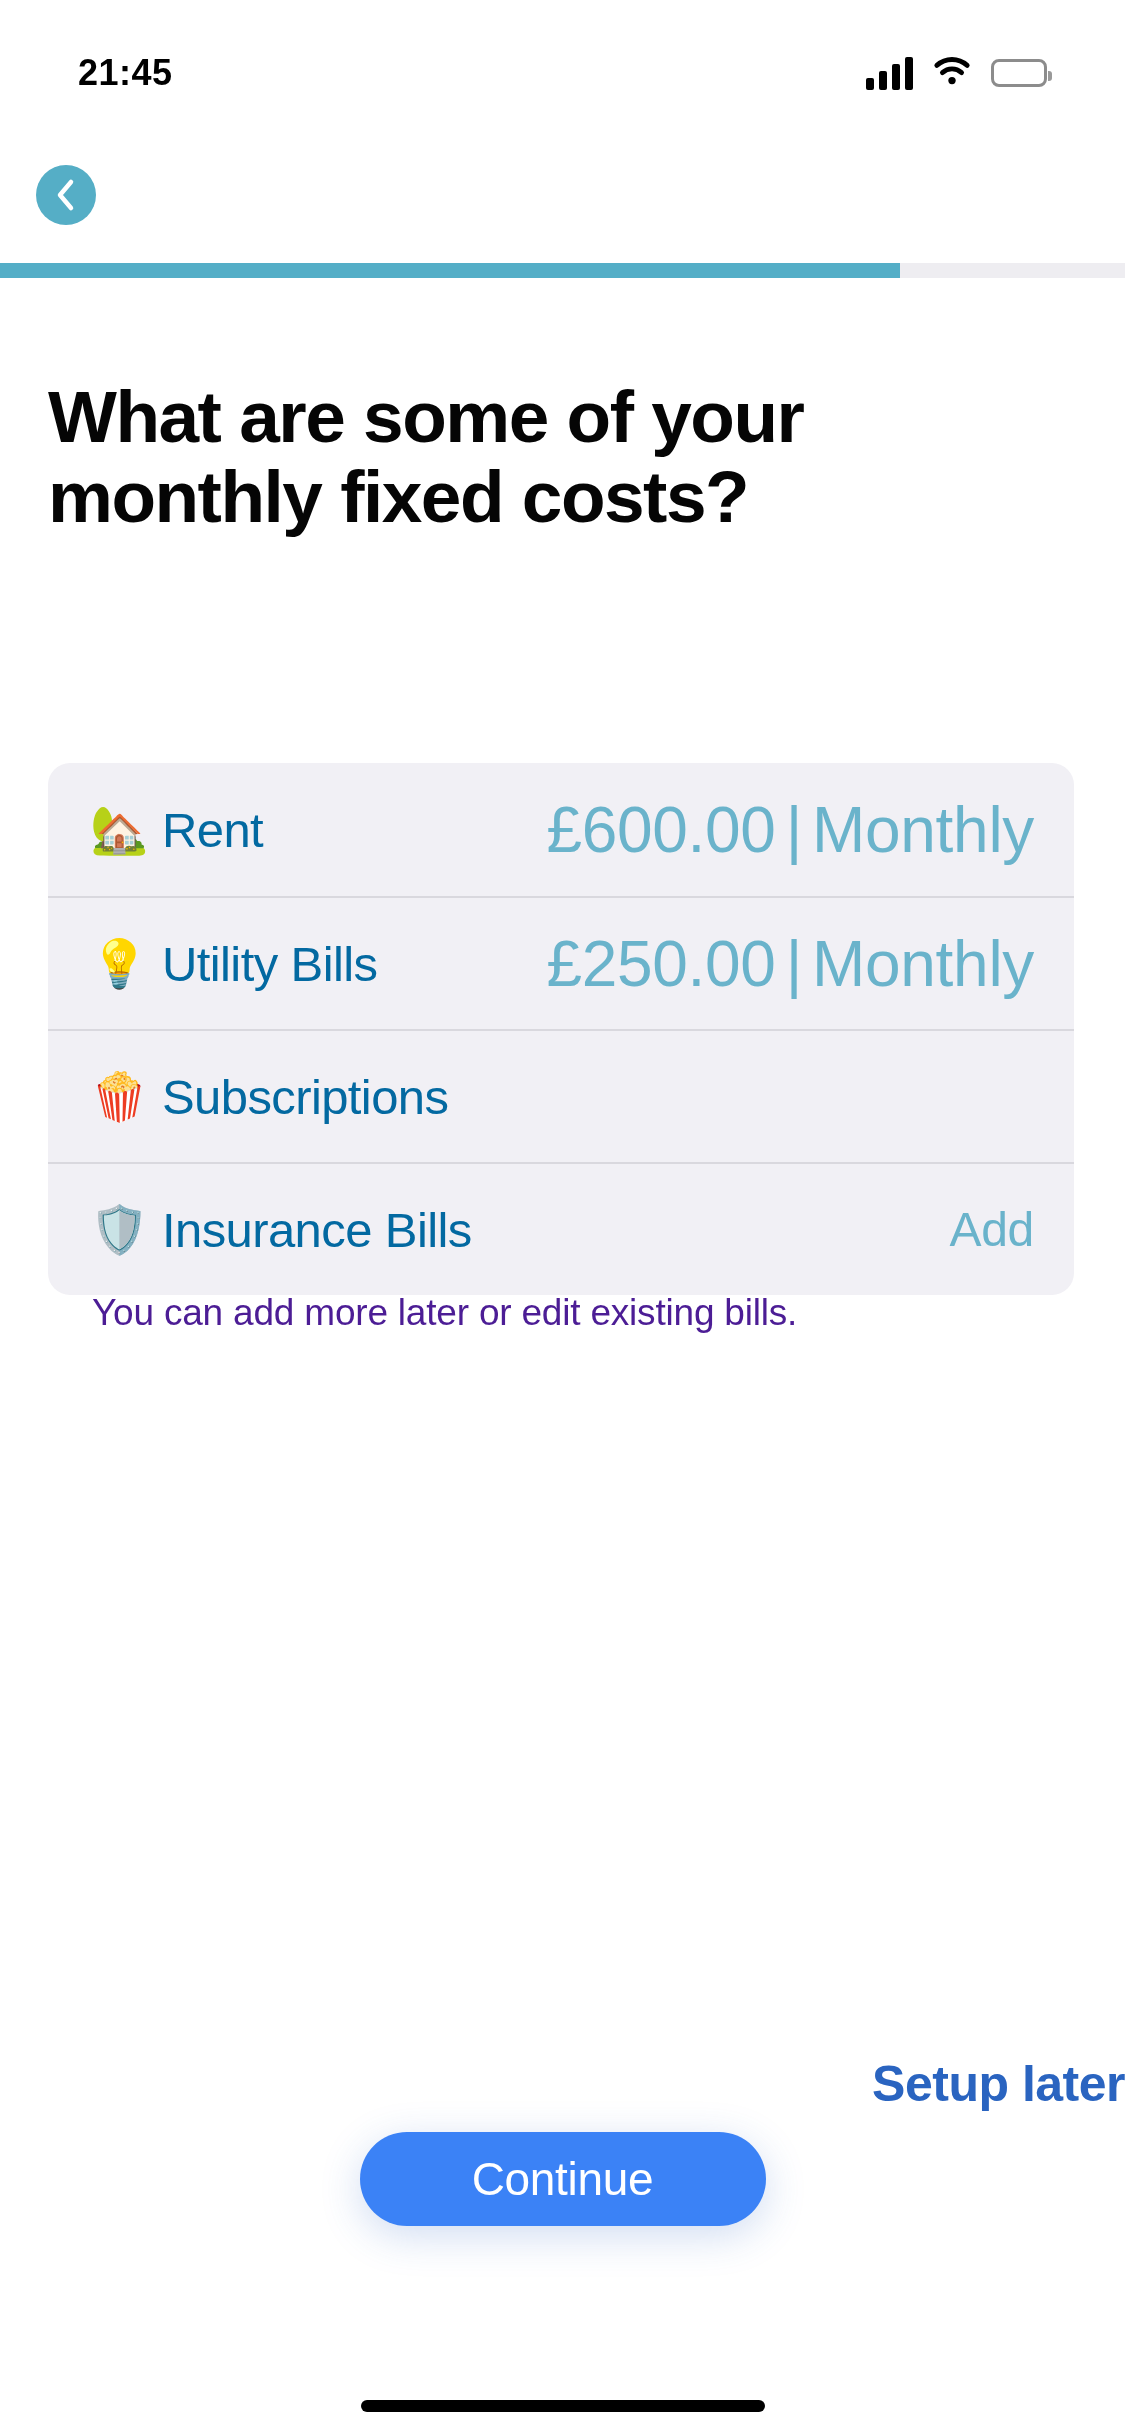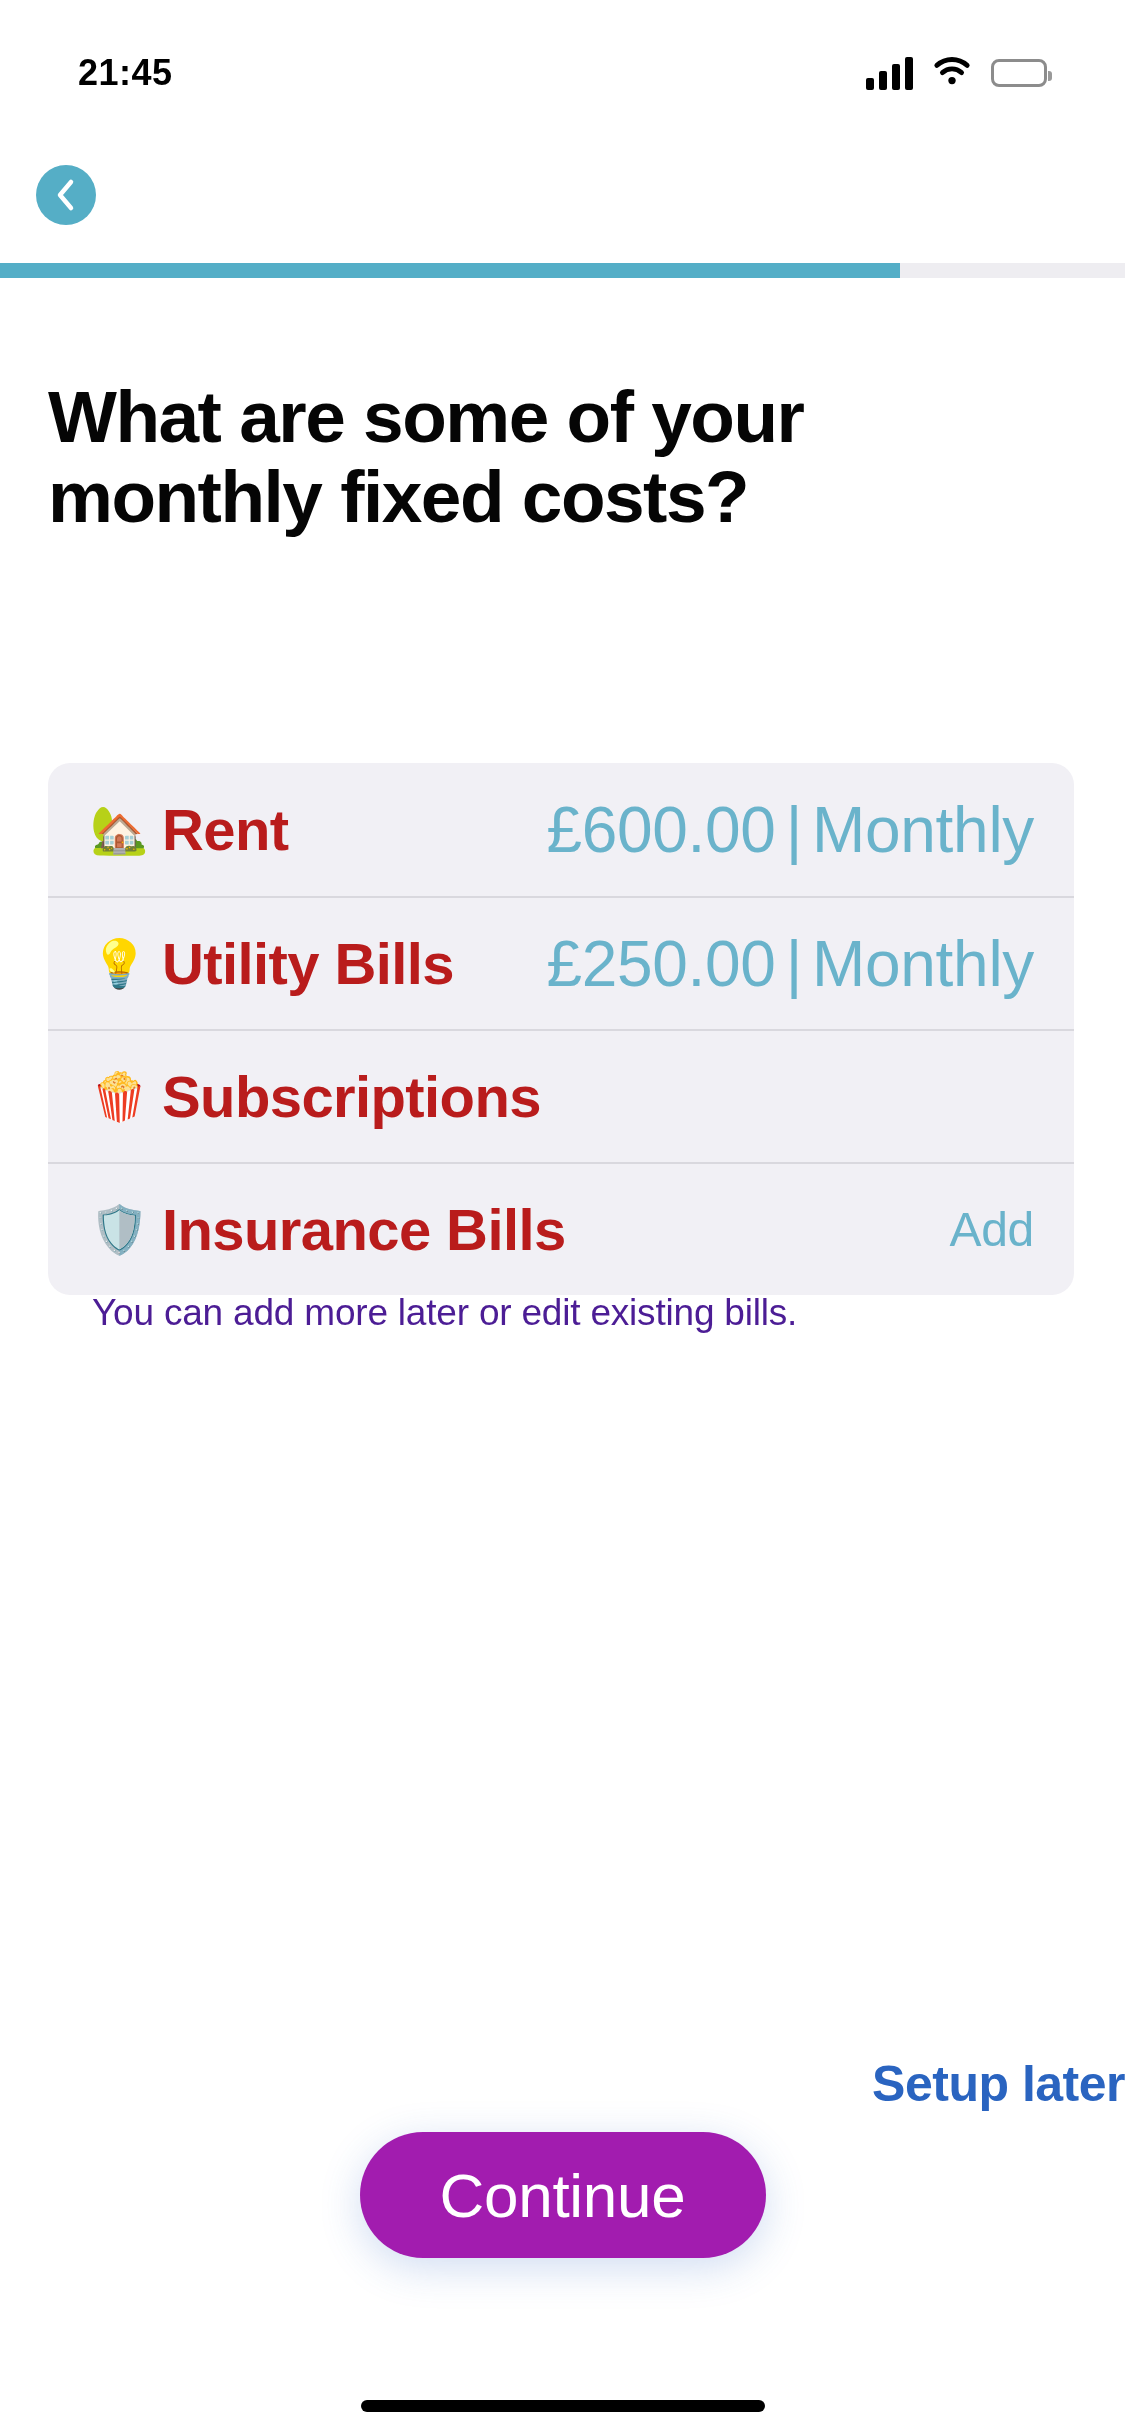--- a/index.html
+++ b/index.html
@@ -70,21 +70,21 @@
     background:#f1f0f5; border-radius:22px; overflow:hidden;
   }
   .bill-row {
     display:flex; align-items:center; justify-content:space-between;
     height:133px; padding:0 40px 0 42px; cursor:pointer;
   }
   .bill-row + .bill-row { border-top:2px solid #d9d8de; }
   .bill-left { display:flex; align-items:center; gap:16px; min-width:0; }
   .bill-emoji { font-size:47px; line-height:1; width:56px; text-align:center;
                 font-family:"DejaVu Sans", sans-serif; }
-  .bill-label { font-size:58px; font-weight:700; color:#b91c1c; letter-spacing:-0.6px; }
+  .bill-label { font-size:49px; font-weight:400; color:#0369a1; letter-spacing:-0.6px; }
   .bill-value { font-size:64px; color:#6ab3cb; white-space:nowrap; letter-spacing:-0.3px; }
   .bill-value .sep { padding:0 10px; }
   .bill-add { font-size:48px; color:#6ab3cb; letter-spacing:-0.3px; }
 
   
   .helper {
     position:absolute; top:1292px; left:92px; width:960px;
     font-size:37px; color:#4c1d95; letter-spacing:-0.2px;
   }
 
@@ -92,24 +92,24 @@
   .setup-later {
     position:absolute; top:2055px; left:0; width:1125px; text-align:right;
     font-size:50px; font-weight:700; color:#2a64c0; letter-spacing:-0.5px;
     cursor:pointer;
   }
   .continue-wrap {
     position:absolute; top:2132px; left:0; width:1125px;
     display:flex; justify-content:center;
   }
   .continue-btn {
-    width:406px; height:126px; border-radius:63px;
-    background:#a21caf; color:#fff; border:none;
+    width:406px; height:94px; border-radius:63px;
+    background:#3b82f6; color:#fff; border:none;
     font-family:"Liberation Sans", sans-serif;
-    font-size:62px; letter-spacing:-0.3px;
+    font-size:46px; letter-spacing:-0.3px;
     display:flex; align-items:center; justify-content:center;
     cursor:pointer;
     box-shadow:0 10px 40px rgba(46,99,196,.22);
   }
 
   
   .home-indicator {
     position:absolute; bottom:24px; left:50%; transform:translateX(-50%);
     width:404px; height:12px; background:#000; border-radius:6px;
   }

